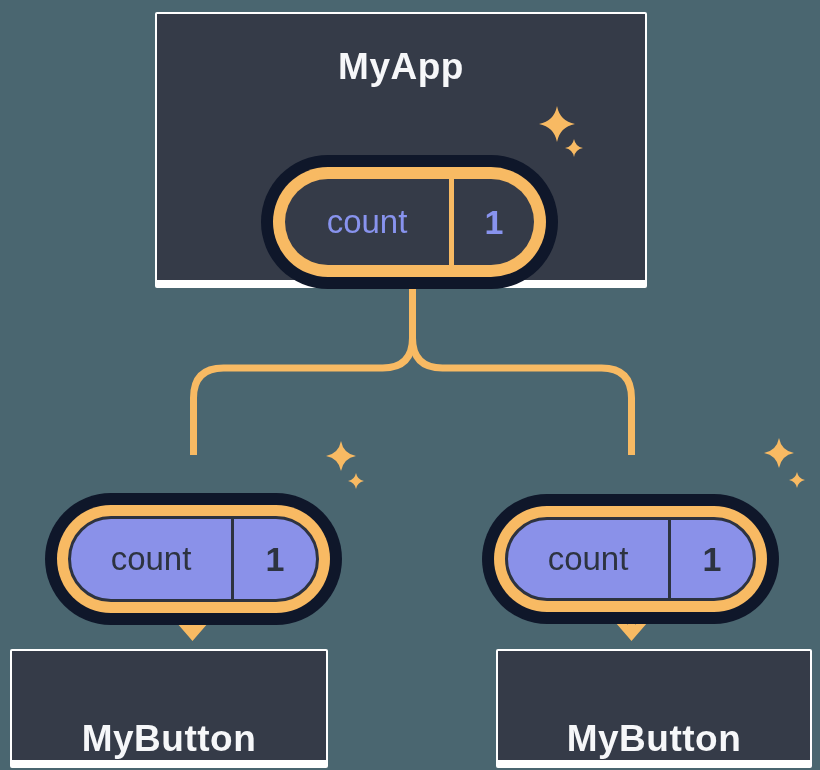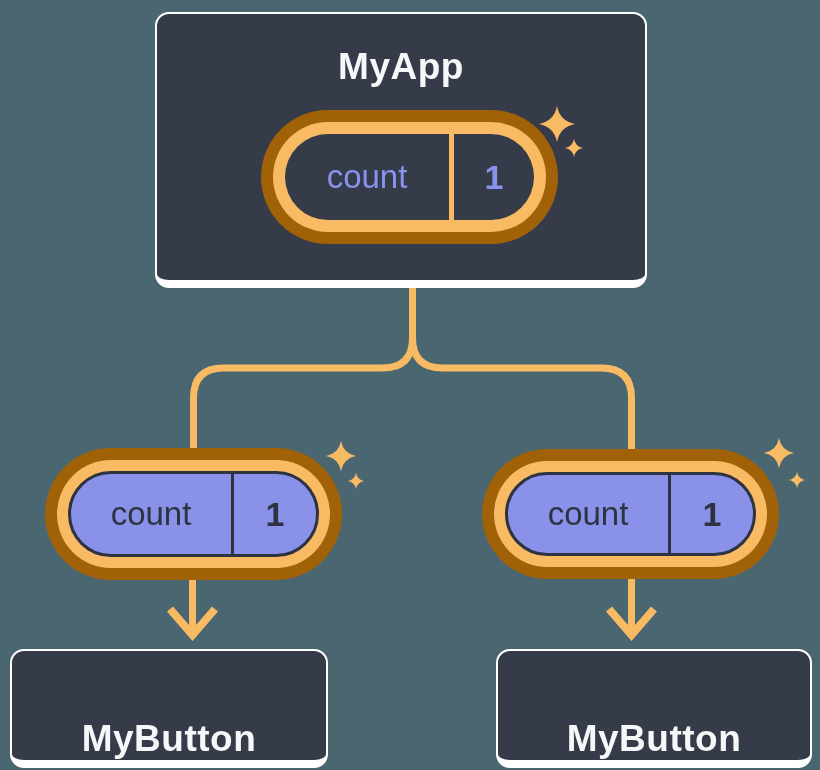--- a/index.html
+++ b/index.html
@@ -9,35 +9,35 @@
     font-family:"Liberation Sans", sans-serif;
   }
   .stage svg { position:absolute; left:0; top:0; }
   .wires { z-index:0; }
   .sparkles { z-index:2; pointer-events:none; }
 
   .card {
     position:absolute; z-index:1; box-sizing:border-box;
     background:#353B48;
     border:2.5px solid #FFFFFF; border-bottom-width:8px;
-    border-radius:14px;
+    border-radius:2px;
   }
   .card-title {
     color:#F6F7F9; font-size:37px; font-weight:600;
     letter-spacing:.5px; text-align:center;
   }
   .card-myapp { left:155px; top:12px; width:492px; height:276px; }
   .card-myapp .card-title { margin-top:32px; }
   .card-button { display:flex; align-items:flex-end; justify-content:center; }
   .card-button-left  { left:10px;  top:649px; width:318px; height:119px; }
   .card-button-right { left:496px; top:649px; width:316px; height:119px; }
 
   .pill {
     position:absolute; z-index:1; box-sizing:border-box;
-    background:#a16207; border-radius:999px; padding:12px;
+    background:#0f172a; border-radius:999px; padding:12px;margin-top:45px;
   }
   .pill-ring {
     width:100%; height:100%; box-sizing:border-box;
     background:#F8BA63; border-radius:999px; padding:12px;
   }
   .pill-bottom .pill-ring { padding:11px; }
   .pill-core {
     width:100%; height:100%; box-sizing:border-box;
     border-radius:999px; overflow:hidden;
     display:flex; align-items:stretch;

